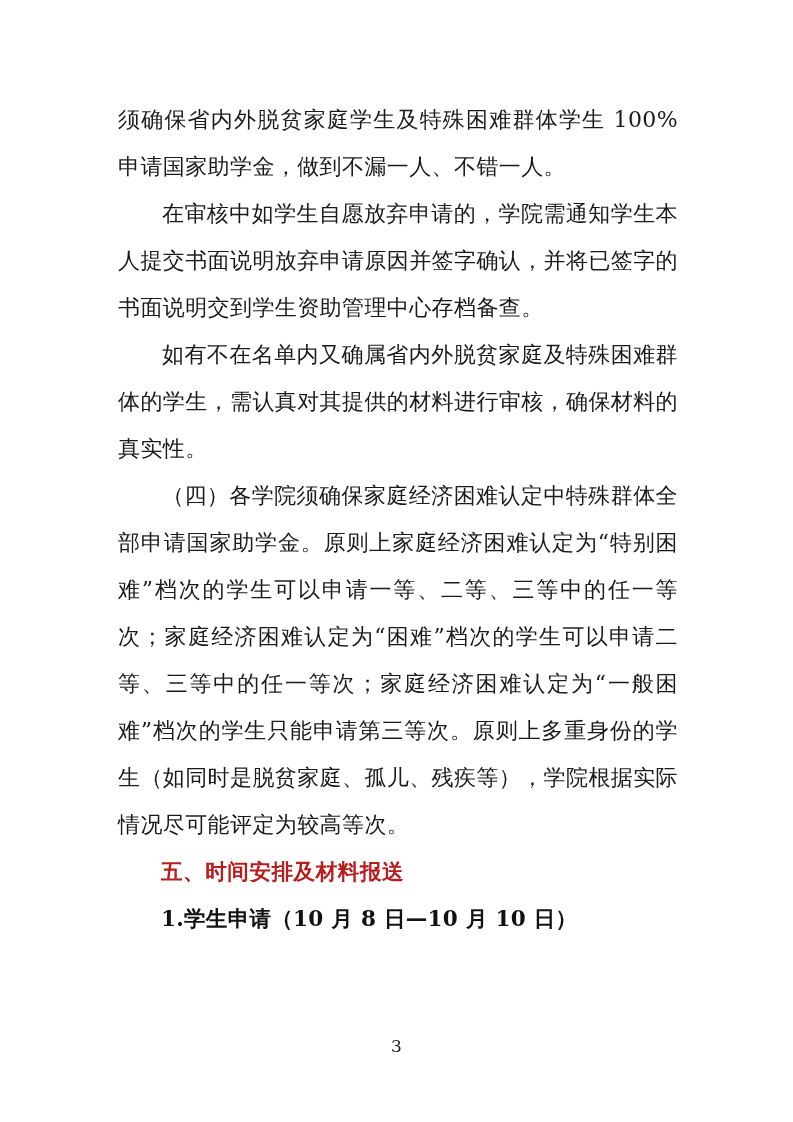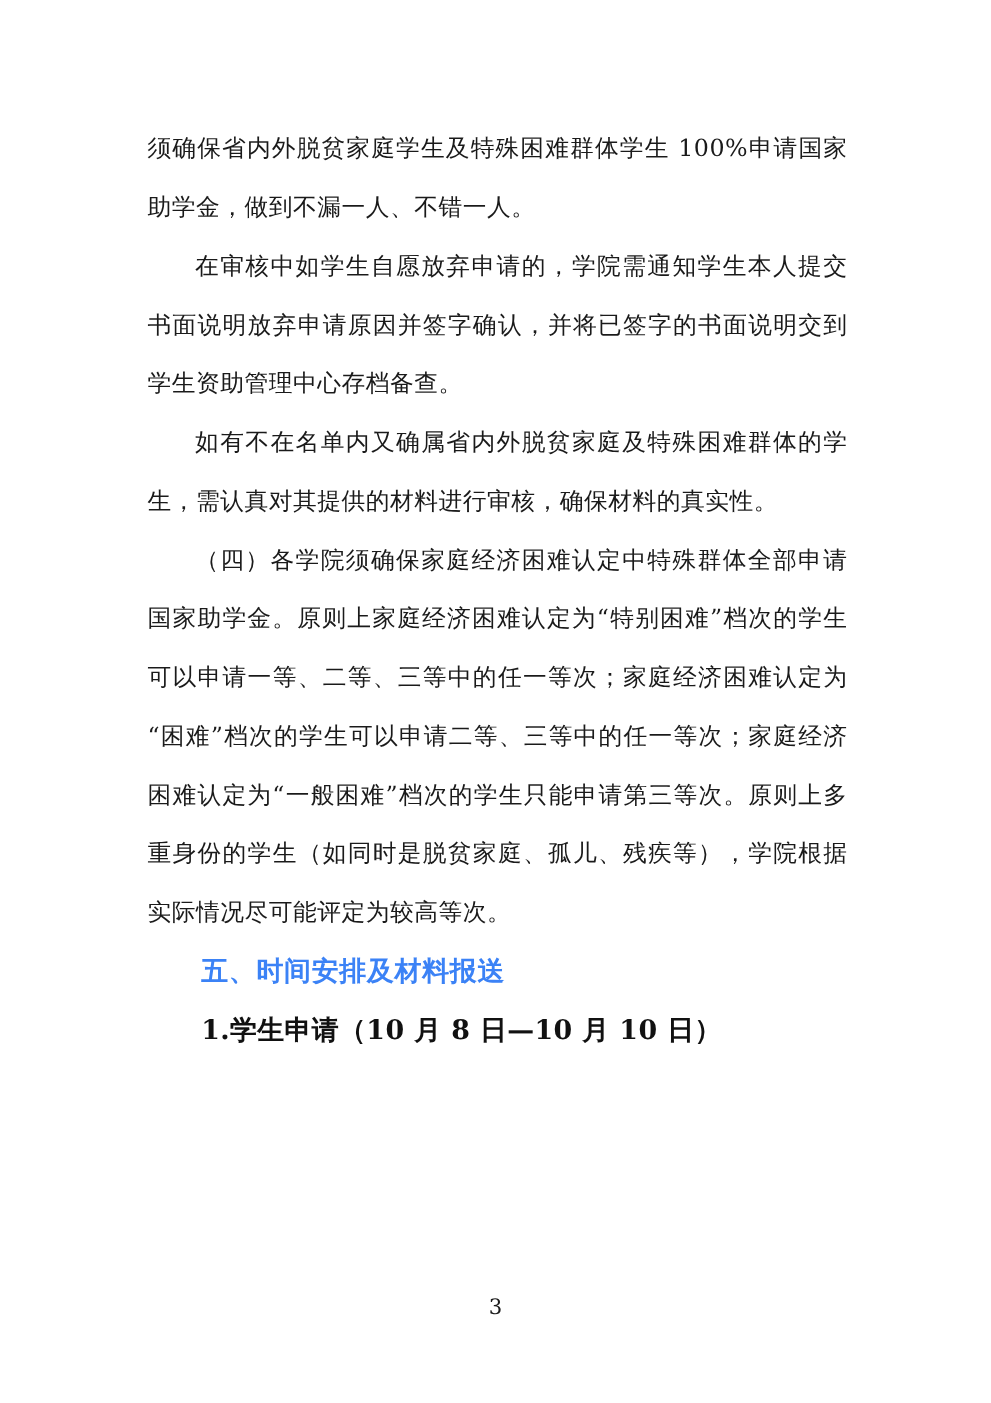--- a/index.html
+++ b/index.html
@@ -17,36 +17,36 @@
     font-family: "DejaVu Serif", "Liberation Serif", serif;
   }
   .body-area {
     position: absolute;
     left: 118px;
     top: 96px;
     width: 560px;
   }
   p.para {
     margin: 0;
-    font-size: 19px;
+    font-size: 22px;
     line-height: 47px;
     color: #1a1a1a;
     text-align: justify;
     text-justify: inter-ideograph;
     letter-spacing: 0.4px;
     font-family: "DejaVu Serif", "Liberation Serif", serif;
   }
   p.indent {
     text-indent: 2em;
   }
   p.heading {
     margin: 0;
     font-size: 21.5px;
     line-height: 47px;
-    color: #3b82f6;
+    color: #b91c1c;
     font-weight: bold;
     text-indent: 2em;
     letter-spacing: 0.6px;
     font-family: "DejaVu Sans", "Liberation Sans", sans-serif;
   }
   p.subheading {
     margin: 0;
     font-size: 21.5px;
     line-height: 47px;
     color: #111111;

